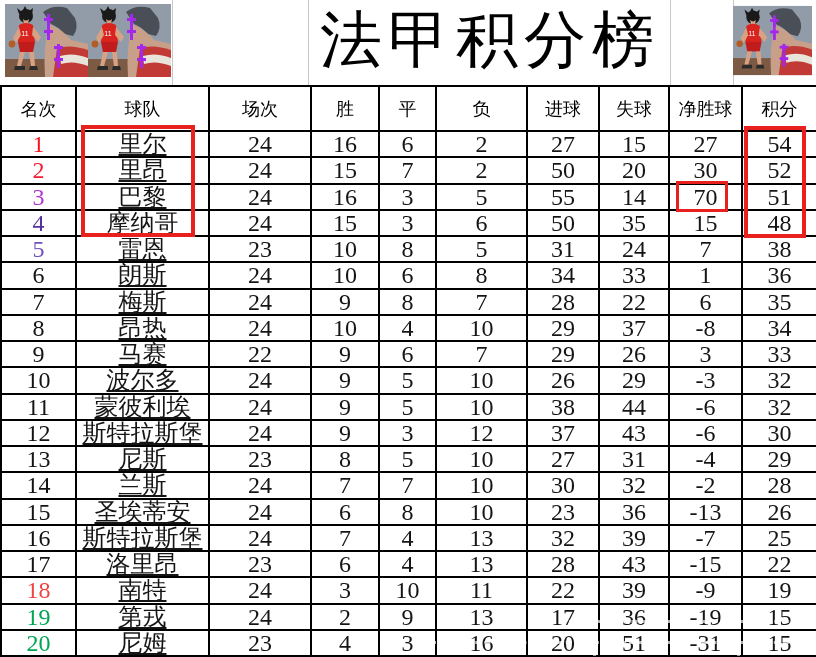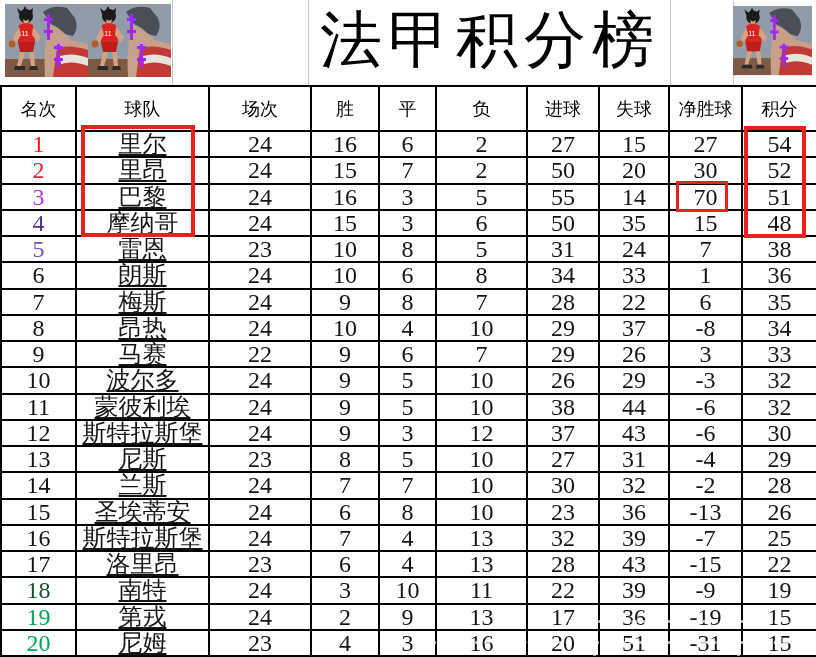--- a/index.html
+++ b/index.html
@@ -327,21 +327,21 @@
           <td>23</td>
           <td>6</td>
           <td>4</td>
           <td>13</td>
           <td>28</td>
           <td>43</td>
           <td>-15</td>
           <td>22</td>
         </tr>
         <tr>
-          <td style="color: #14532d;">18</td>
+          <td style="color: #ef4444;">18</td>
           <td class="team-cell">南特</td>
           <td>24</td>
           <td>3</td>
           <td>10</td>
           <td>11</td>
           <td>22</td>
           <td>39</td>
           <td>-9</td>
           <td>19</td>
         </tr>

